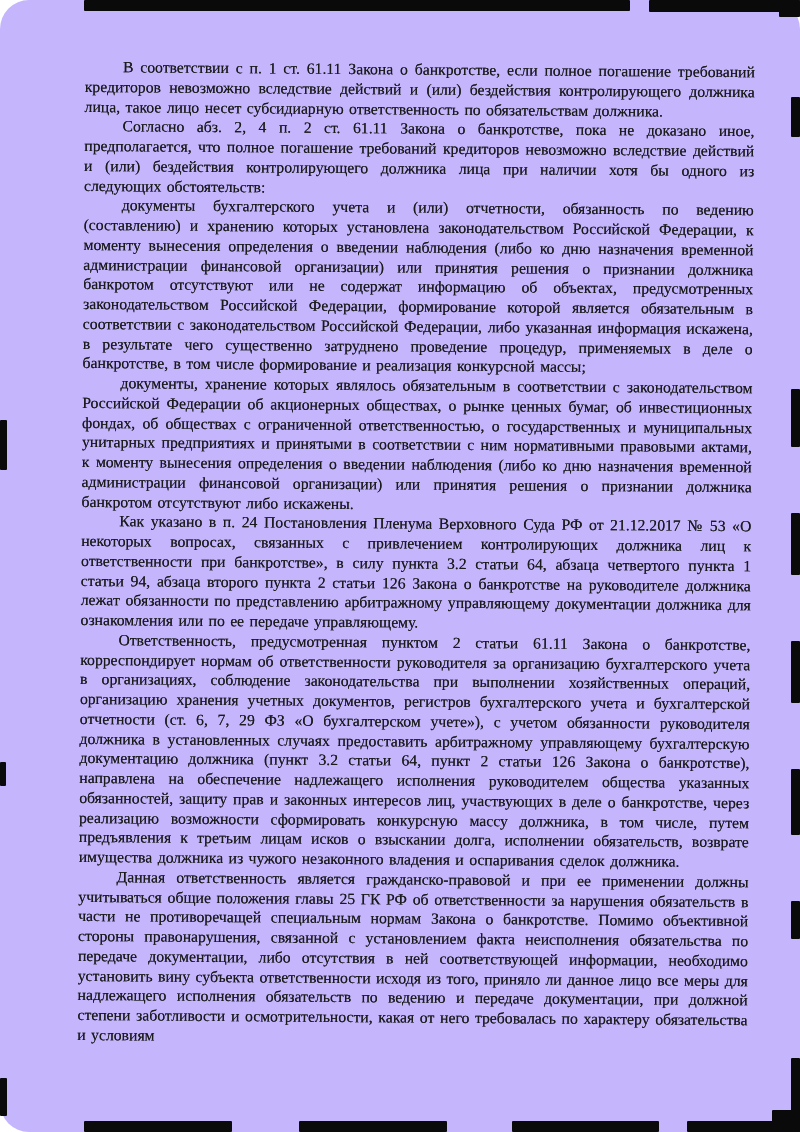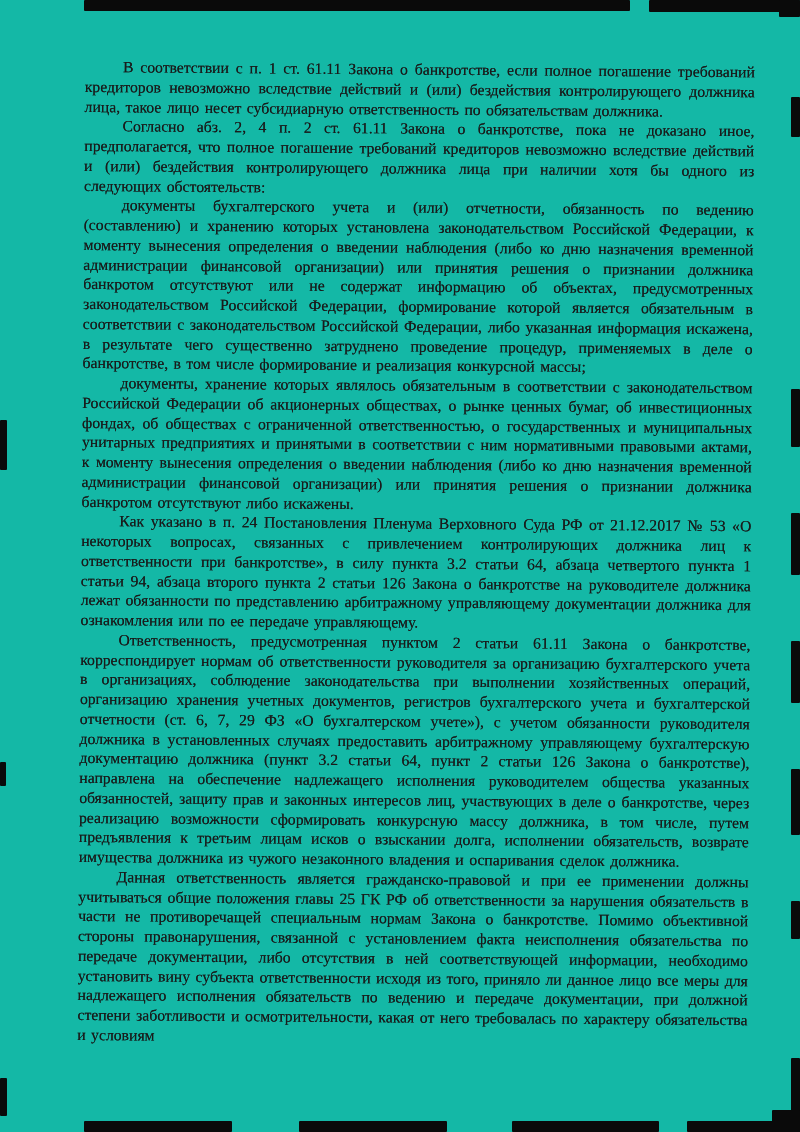--- a/index.html
+++ b/index.html
@@ -10,21 +10,22 @@
     width: 800px;
     height: 1132px;
     overflow: hidden;
     position: relative;
     background: #ffffff;
     font-family: "Liberation Serif", "DejaVu Serif", serif;
   }
   .page {
     position: absolute;
     inset: 0;
-    background: #14b8a6;
+    background: #c4b5fd;
+    border-radius: 29px;
   }
   .doc-text {
     position: absolute;
     left: 85px;
     top: 57px;
     width: 670px;
     color: #1b1b1b;
     font-size: 15.7px;
     line-height: 19.75px;
     text-align: justify;

